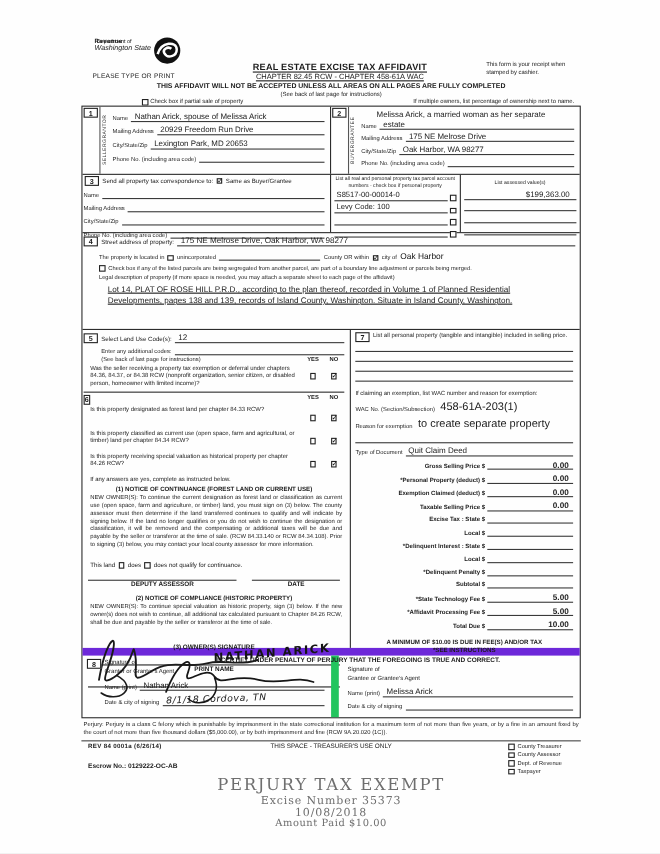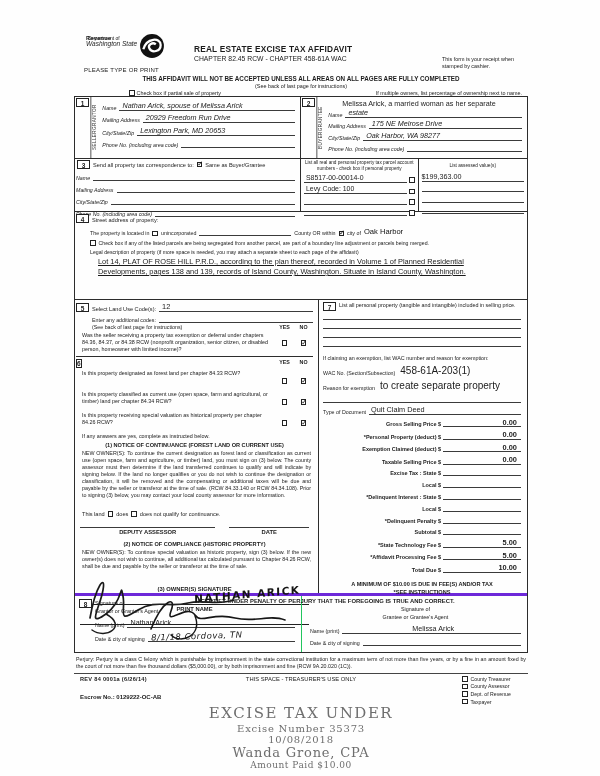--- a/index.html
+++ b/index.html
@@ -11,38 +11,38 @@
   
   .hdr { position:relative; height:60px; }
   .logo-wrap { position:absolute; left:6px; top:0; width:120px; }
   .logo-row { display:flex; align-items:flex-start; }
   .logo-txt { line-height:1; }
   .dept { font-size:5px; margin-left:8px; }
   .rev  { font-size:13px; font-weight:bold; letter-spacing:0.3px; }
   .wast { font-size:6.5px; font-style:italic; margin-left:6px; }
   .swirl { margin-left:2px; margin-top:-3px; }
   .please { position:absolute; left:4px; top:31px; font-size:6px; letter-spacing:0.2px; }
-  .title-blk { position:absolute; left:120px; top:8px; width:230px; text-align:left; }
+  .title-blk { position:absolute; left:120px; top:20px; width:230px; text-align:center;text-decoration:underline; }
   .t1 { font-size:8.3px; font-weight:bold; letter-spacing:0.2px; }
   .t2 { font-size:6.8px; margin-top:1px; }
   .receipt { position:absolute; right:2px; top:20px; width:84px; font-size:5.4px; text-align:left; line-height:1.25; }
   .warn { position:absolute; left:0; top:39px; width:100%; text-align:center; font-size:6.3px; font-weight:bold; }
   .seeback { position:absolute; left:0; top:47px; width:100%; text-align:center; font-size:5.4px; }
   .preline { position:absolute; left:0; top:54px; width:100%; font-size:5.4px; display:flex; }
   .preline .lft { margin-left:55px; display:flex; align-items:center; gap:2px; }
   .preline .rgt { margin-left:auto; margin-right:6px; }
 
   
   .cb { display:inline-block; width:5.5px; height:5.5px; border:0.9px solid #222; background:#fff;
         position:relative; vertical-align:middle; flex:none; }
   .cb.on::after { content:"✓"; position:absolute; left:-0.5px; top:-2.5px; font-size:7px; color:#111; }
   .lbl { font-size:5.3px; color:#222; white-space:nowrap; }
   .val { font-size:7.2px; color:#111; }
   .ul { border-bottom:0.9px solid #3a3a3a; }
-  .fld { display:flex; align-items:flex-end; gap:3px; margin-top:3.6px; min-height:9px;font-style:italic; }
+  .fld { display:flex; align-items:flex-end; gap:3px; margin-top:3.6px; min-height:9px; }
   .fld .line { flex:1; border-bottom:0.9px solid #3a3a3a; font-size:7.2px; padding:0 2px 0 3px; line-height:1.1; }
   .num { flex:none; width:13px; height:9px; border:0.9px solid #222; font-size:6.5px; font-weight:bold;
          text-align:center; line-height:9px; background:#fff; }
 
   
   .box { border:1px solid #2c2c2c; }
 
   
   .parties { display:flex; height:62px; border-bottom:1px solid #2c2c2c; }
   .party { width:50%; display:flex; }
@@ -57,32 +57,32 @@
   
   .r3 { display:flex; height:53px; border-bottom:1px solid #2c2c2c; }
   .r3 .c1 { width:50%; border-right:1px solid #2c2c2c; padding:1px 5px 2px 1px; }
   .corr { display:flex; align-items:center; gap:3px; padding-left:1px; }
   .corr .lbl { font-size:5.6px; }
   .r3 .c2 { width:26%; border-right:1px solid #2c2c2c; padding:1px 3px; }
   .r3 .c3 { width:24%; padding:1px 3px; }
   .colhdr { font-size:4.7px; line-height:1.2; text-align:center; color:#222; }
   .prow { display:flex; align-items:flex-end; gap:2px; margin-top:2.8px; }
   .prow .line { flex:1; border-bottom:0.9px solid #3a3a3a; font-size:6.9px; line-height:1.1; padding-left:2px; min-height:8px; }
-  .vrow { margin-top:2.8px; border-bottom:0.9px solid #3a3a3a; font-size:7.2px; text-align:left; padding-right:6px; min-height:8px; line-height:1.1; }
+  .vrow { margin-top:2.8px; border-bottom:0.9px solid #3a3a3a; font-size:7.2px; text-align:right; padding-right:6px; min-height:8px; line-height:1.1; }
 
   
   .r4 { height:88px; border-bottom:1px solid #2c2c2c; padding:2px 4px 0 1px; }
   .inlineflex { display:flex; align-items:flex-end; gap:3px; }
   .seg { display:flex; align-items:center; gap:3px; margin-top:4px; padding-left:14px; }
   .seg .lbl, .legal-lbl { font-size:5.2px; }
   .legal-lbl { margin-top:3px; padding-left:14px; }
   .legal { font-size:7.4px; line-height:1.35; margin-top:2px; padding-left:22px; padding-right:30px;text-decoration:underline; }
 
   
-  .r56 { display:flex; height:296px; border-bottom:3px solid #6d28d9; }
+  .r56 { display:flex; height:296px; border-bottom:7px solid #6d28d9; }
   .colL { width:54%; border-right:1px solid #2c2c2c; padding:2px 5px 2px 1px; position:relative; }
   .colR { width:46%; padding:2px 6px 2px 4px; }
   .ynhead { display:flex; font-size:5.3px; font-weight:bold; }
   .ynhead .sp { flex:1; }
   .yncol { width:19px; text-align:center; }
   .qrow { display:flex; align-items:flex-start; margin-top:2px; }
   .qrow .qt { flex:1; font-size:5.4px; line-height:1.25; padding-left:6px; }
   .qrow .yncol { padding-top:1px; }
   .small-note { font-size:5.4px; padding-left:6px; margin-top:2px; }
   .ntitle { font-size:5.6px; font-weight:bold; text-align:center; margin-top:3px; }
@@ -111,21 +111,21 @@
   .docrow { display:flex; align-items:flex-end; gap:3px; margin-top:2px; }
   .docrow .line { flex:1; border-bottom:0.9px solid #3a3a3a; font-size:7.3px; padding-left:2px; min-height:8px; }
   .mrow { display:flex; align-items:flex-end; margin-top:4px;font-weight:bold; }
   .mlbl { width:118px; text-align:right; font-size:5.5px; white-space:nowrap; }
   .mline { flex:1; border-bottom:0.9px solid #3a3a3a; font-size:7.4px; text-align:right; padding-right:4px; min-height:7.8px; line-height:1; margin-left:2px; }
   .minnote { text-align:center; font-size:5.6px; font-weight:bold; margin-top:7px; line-height:1.5; }
 
   
   .r8 { position:relative; height:56px; display:flex; }
   .r8 .half { width:50%; padding:3px 6px 2px 4px; }
-  .r8 .half.rt { border-left:1px solid #22c55e; padding-left:8px;text-align:center; }
+  .r8 .half.rt { border-left:7px solid #22c55e; padding-left:8px; }
   .certify { position:absolute; left:60px; top:2px; right:10px; text-align:center; font-size:5.9px; font-weight:bold; }
   .s8row { display:flex; align-items:flex-end; gap:3px; margin-top:3px; min-height:9px; }
   .s8row .line { flex:1; border-bottom:0.9px solid #3a3a3a; font-size:7.2px; padding-left:3px; }
   .sig-of { font-size:5.4px; line-height:1.5; margin-top:6px; }
   .hand-date { font-family:"DejaVu Sans",sans-serif; font-style:italic; font-size:8.5px; transform:rotate(-2deg);
                display:inline-block; color:#161616; letter-spacing:0.5px; }
 
   
   .perjury { font-size:5.3px; line-height:1.35; text-align:justify; margin-top:2.5px; padding:0 2px; }
   .footline { border-top:0.9px solid #444; margin-top:3px; }
@@ -289,20 +289,21 @@
         <div class="vrow"></div>
         <div class="vrow"></div>
         <div class="vrow"></div>
       </div>
     </div>
 
     <div class="r4">
       <div class="inlineflex">
         <div class="num">4</div>
         <span class="lbl" style="font-size:5.6px;">Street address of property:</span>
+        <span class="line ul" style="flex:1; font-size:7.4px; padding-left:3px;">175 NE Melrose Drive, Oak Harbor, WA 98277</span>
       </div>
       <div class="inlineflex" style="margin-top:4px; padding-left:14px;">
         <span class="lbl">The property is located in</span>
         <span class="cb"></span>
         <span class="lbl">unincorporated</span>
         <span class="ul" style="width:92px; height:8px;"></span>
         <span class="lbl">County OR within</span>
         <span class="cb on"></span>
         <span class="lbl">city of</span>
         <span class="val" style="font-size:7.6px;">Oak Harbor</span>
@@ -530,21 +531,20 @@
           </div>
       <div class="copy">
             <span class="cb"></span>
             <span class="lbl">Taxpayer</span>
           </div>
     </div>
   </div>
   <div class="escrow">Escrow No.:  0129222-OC-AB</div>
 
   <div class="stamp">
-    <div class="st1">EXCISE TAX UNDER</div>
+    <div class="st1">PERJURY TAX EXEMPT</div>
     <div class="st2">Excise Number 35373</div>
     <div class="st3">10/08/2018</div>
-    <div class="st4">Wanda Grone, CPA</div>
     <div class="st6">Amount Paid $10.00</div>
   </div>
 
 </div>
 </div>
 
 </body></html>

